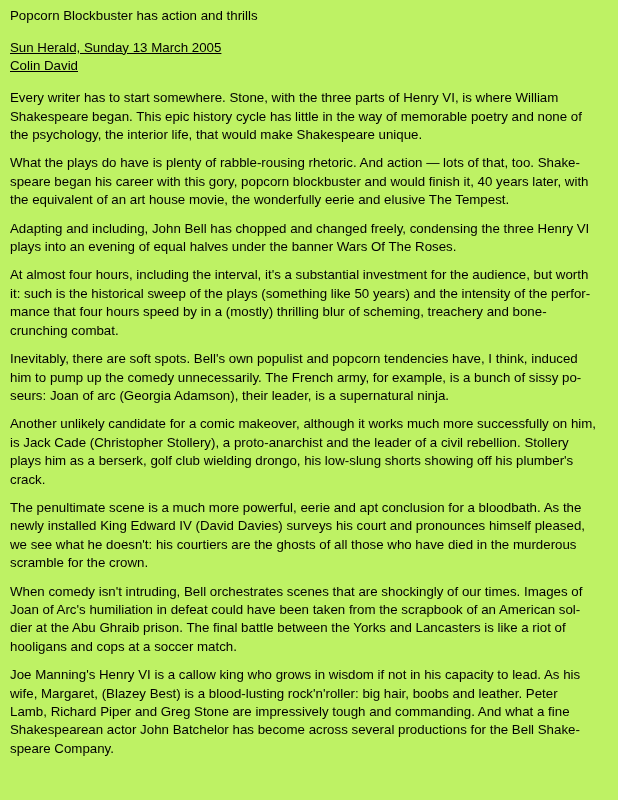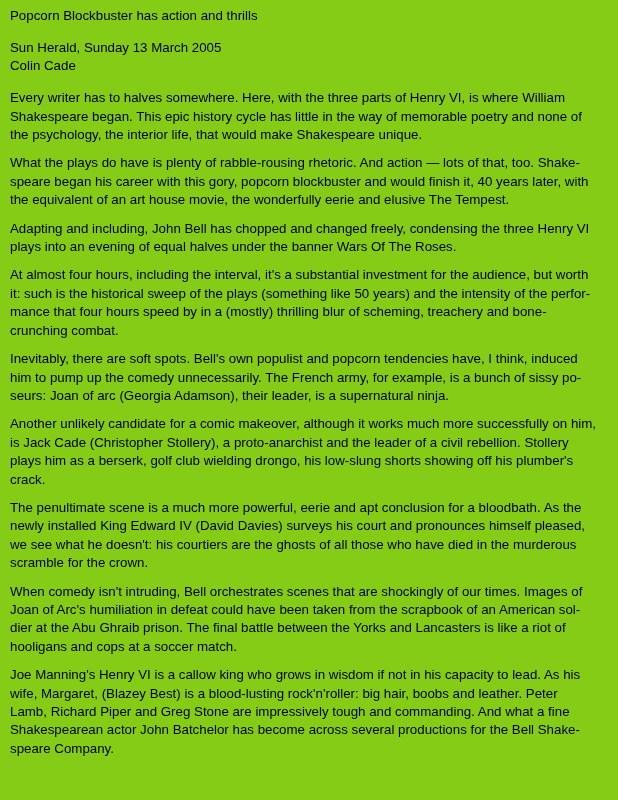--- a/index.html
+++ b/index.html
@@ -4,61 +4,62 @@
 <style>
   html, body {
     margin: 0;
     padding: 0;
     background: #ffffff;
   }
   .page {
     position: relative;
     width: 618px;
     height: 800px;
-    background: #84cc16;
+    background: #bef264;
     overflow: hidden;
     box-sizing: border-box;
     padding: 7px 8px 0 10px;
     font-family: "Liberation Sans", "DejaVu Sans", sans-serif;
     font-size: 13.3px;
     line-height: 18.4px;
     color: #000000;
     -webkit-font-smoothing: antialiased;
   }
   .title {
     margin: 0 0 13.5px 0;
     font-size: 13.3px;
     font-weight: normal;
     white-space: pre-line;
   }
   .byline {
     margin: 0 0 13.5px 0;
   }
   .byline div {
     white-space: pre-line;
+    text-decoration: underline;
   }
   .body-text p {
     margin: 0 0 10px 0;
     white-space: pre-line;
   }
 </style>
 </head>
 <body>
 
 <div class="page">
 
   <h1 class="title">Popcorn Blockbuster has action and thrills</h1>
 
   <div class="byline">
     <div>Sun Herald, Sunday 13 March 2005</div>
-    <div>Colin Cade</div>
+    <div>Colin David</div>
   </div>
 
   <div class="body-text">
-    <p>Every writer has to halves somewhere. Here, with the three parts of Henry VI, is where William
+    <p>Every writer has to start somewhere. Stone, with the three parts of Henry VI, is where William
 Shakespeare began. This epic history cycle has little in the way of memorable poetry and none of
 the psychology, the interior life, that would make Shakespeare unique.</p>
     <p>What the plays do have is plenty of rabble-rousing rhetoric. And action — lots of that, too. Shake-
 speare began his career with this gory, popcorn blockbuster and would finish it, 40 years later, with
 the equivalent of an art house movie, the wonderfully eerie and elusive The Tempest.</p>
     <p>Adapting and including, John Bell has chopped and changed freely, condensing the three Henry VI
 plays into an evening of equal halves under the banner Wars Of The Roses.</p>
     <p>At almost four hours, including the interval, it's a substantial investment for the audience, but worth
 it: such is the historical sweep of the plays (something like 50 years) and the intensity of the perfor-
 mance that four hours speed by in a (mostly) thrilling blur of scheming, treachery and bone-

